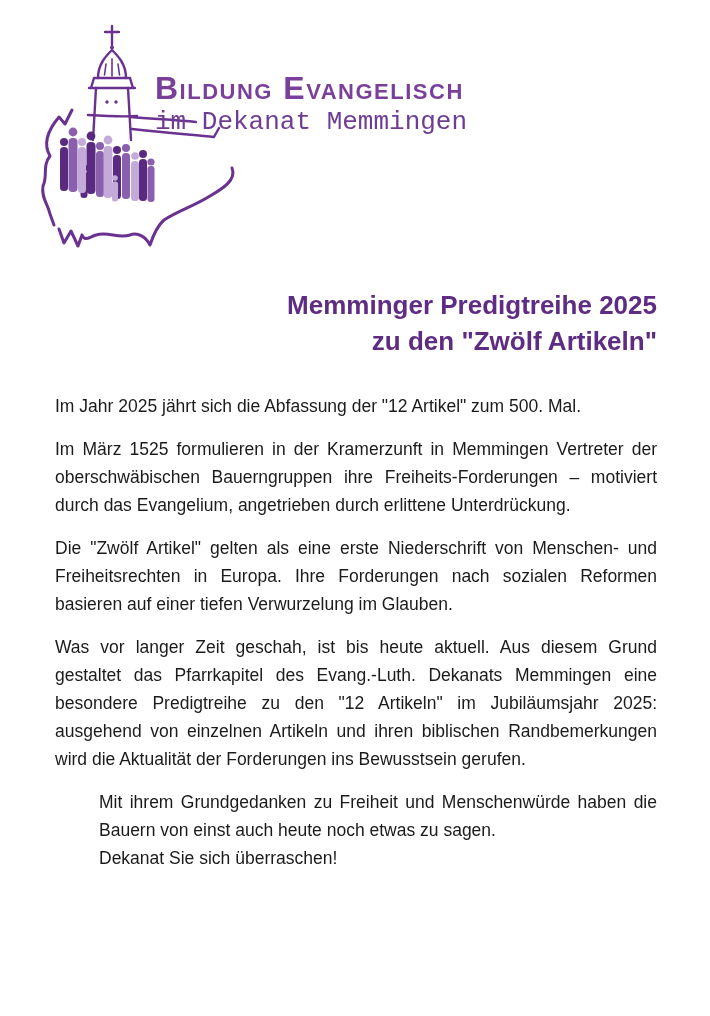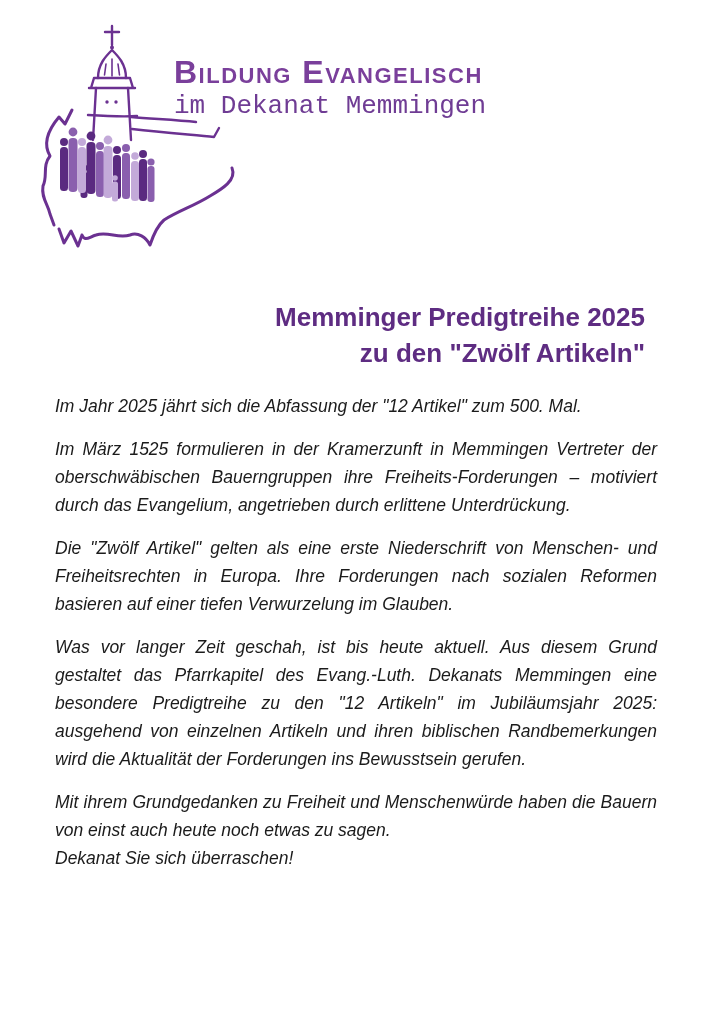--- a/index.html
+++ b/index.html
@@ -8,48 +8,48 @@
     width:710px; height:1016px;
     margin:0 auto;
     background:#ffffff;
     font-family:"Liberation Sans", sans-serif;
     overflow:hidden;
   }
 
   
   .logo { position:absolute; left:38px; top:18px; width:640px; height:245px; }
   .logo-svg { position:absolute; left:0; top:0; }
-  .logo-text { position:absolute; left:117px; top:36px; white-space:nowrap;margin-left:19px; }
+  .logo-text { position:absolute; left:117px; top:52px; white-space:nowrap; }
   .brand {
     font-size:32px; font-weight:bold;
     font-variant:small-caps; letter-spacing:1.5px;
     color:#7a3f9b; line-height:36px;
   }
   .sub {
     font-size:26px; font-weight:normal;
     color:#6f3c94; line-height:30px; margin-top:1px;font-family:Liberation Mono, monospace;
   }
 
   
   .title {
     position:absolute; top:287px; left:55px; right:53px;
-    margin:12px; text-align:right;
+    margin:0; text-align:right;
     font-size:26px; font-weight:bold; color:#5e2c82;
     line-height:36px;
   }
   .title-line { display:block; }
 
   
   .body {
     position:absolute; top:392px; left:55px; right:53px;
     font-size:17.5px; line-height:28px; color:#1b1b1b;
     text-align:justify;
   }
-  .body p { margin:0 0 15px 0;font-style:italic; }
-  .closing-line { display:block; }
+  .body p { margin:0 0 15px 0; }
+  .closing-line { display:block;margin-left:44px; }
 </style>
 </head>
 <body>
 
 <div class="page">
 
   <header class="logo">
     <svg class="logo-svg" width="300" height="245" viewBox="0 0 300 245" fill="none" stroke-linecap="round" stroke-linejoin="round">
 
       <g stroke="#6b3191" stroke-width="2.4">

